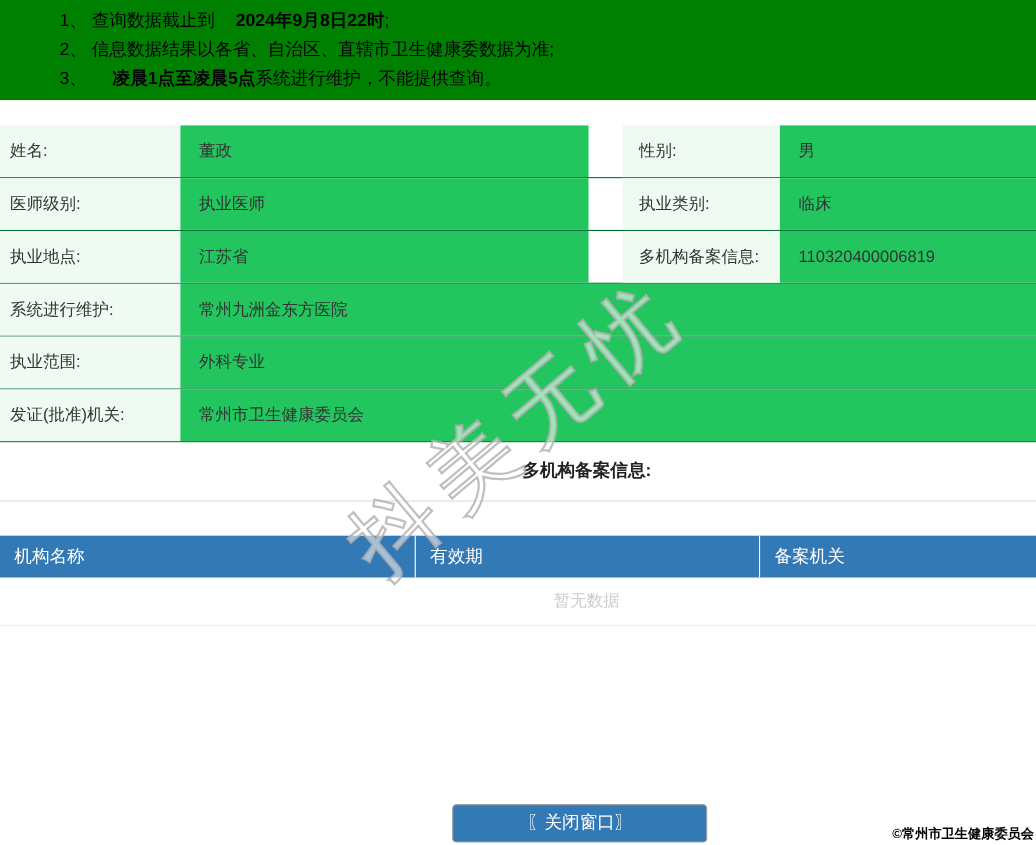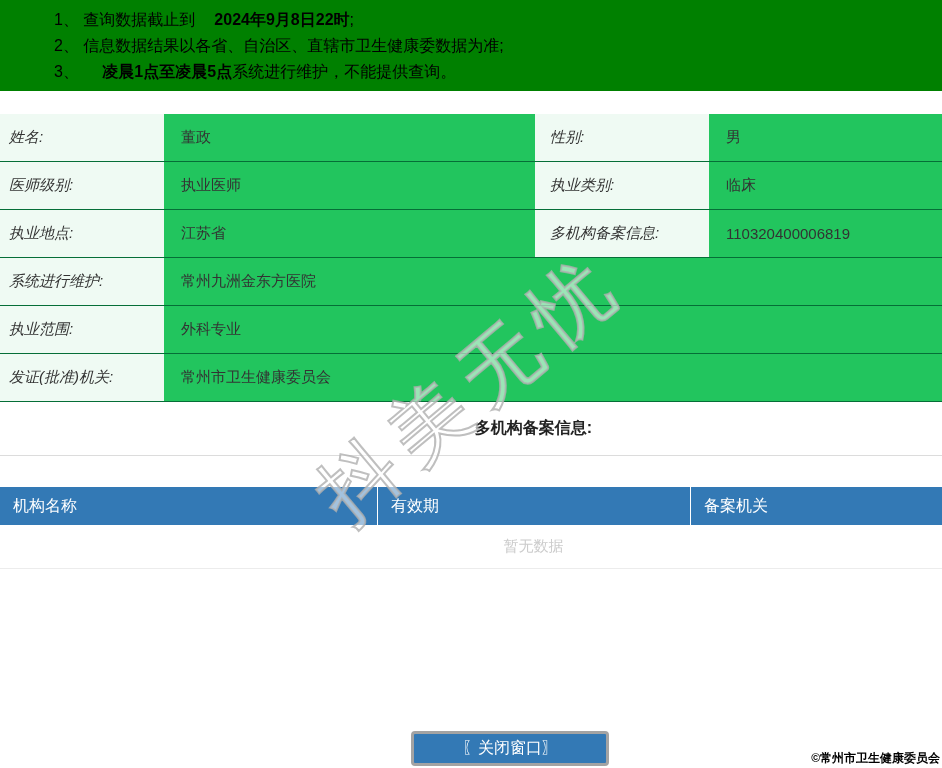--- a/index.html
+++ b/index.html
@@ -23,22 +23,22 @@
   .notice-line b { font-weight:700;padding-left:19px; }
 
   
   .info { margin-top:23px; }
   .info-row {
     display:grid; grid-template-columns:164px 371px 174px 358px;
     border-bottom:1px solid #056e37; min-height:48px;
   }
   .info-row.full { grid-template-columns:164px 903px; }
   .cell { display:flex; align-items:center; font-size:15px; }
-  .cell.label { background:#effaf3; padding-left:9px;font-style:italic; }
-  .cell.label.second { padding-left:15px; }
+  .cell.label { background:#effaf3; padding-left:9px; }
+  .cell.label.second { padding-left:15px;margin-left:31px; }
   .cell.value { background:#22c55e; padding-left:17px; }
 
   
   .section-title {
     height:54px; display:flex; align-items:center; justify-content:center;
     font-size:16px; font-weight:700; color:#222;
     border-bottom:1px solid #dcdcdc;
   }
   .reg-header {
     margin-top:31px; display:grid; grid-template-columns:378px 313px 376px;
@@ -50,22 +50,22 @@
   }
   .reg-header .hcell:first-child { padding-left:13px; }
   .reg-header .hcell:last-child { border-right:none; }
   .empty-row {
     height:44px; display:flex; align-items:center; justify-content:center;
     color:#cccccc; font-size:15px; border-bottom:1px solid #ececec;
   }
 
   
   .close-btn {
-    position:absolute; left:411px; top:731px; width:198px; height:35px;
-    background:#3379b5; color:#fff; border:3px solid #a3a3a3;
+    position:absolute; left:411px; top:731px; width:232px; height:35px;
+    background:#3379b5; color:#fff; border:1px solid #a3a3a3;
     border-radius:4px; font-size:16px; text-align:center; cursor:pointer;
     font-family:inherit;
   }
 
   
   .watermark {
     position:absolute; left:286px; top:349px; width:368px; height:78px;
     transform:rotate(-40deg); transform-origin:center center;
     font-size:78px; letter-spacing:14px; line-height:78px; white-space:nowrap;
     color:rgba(255,255,255,0.55);

